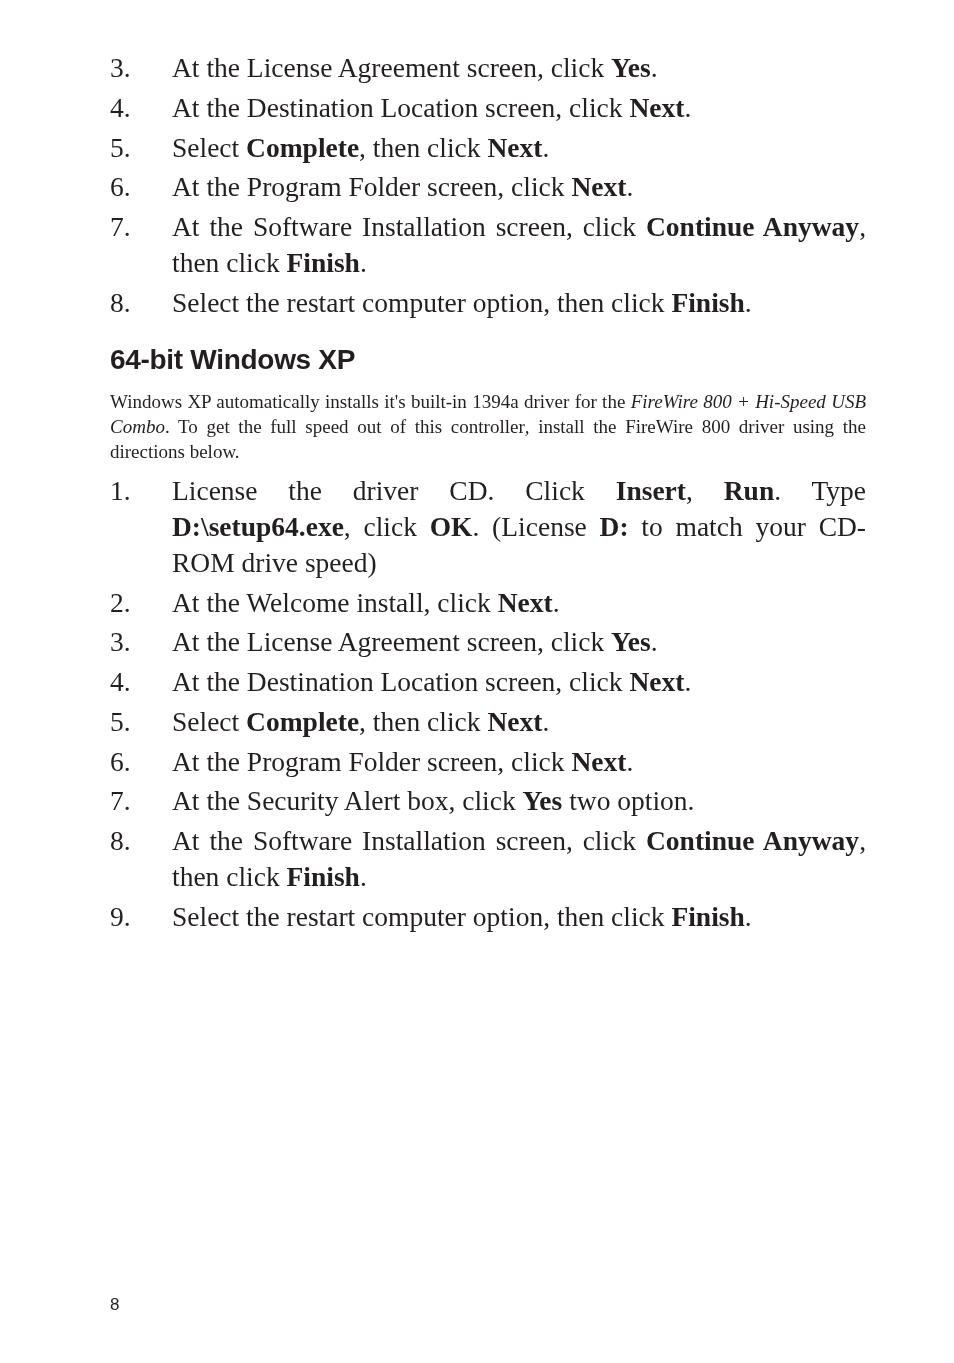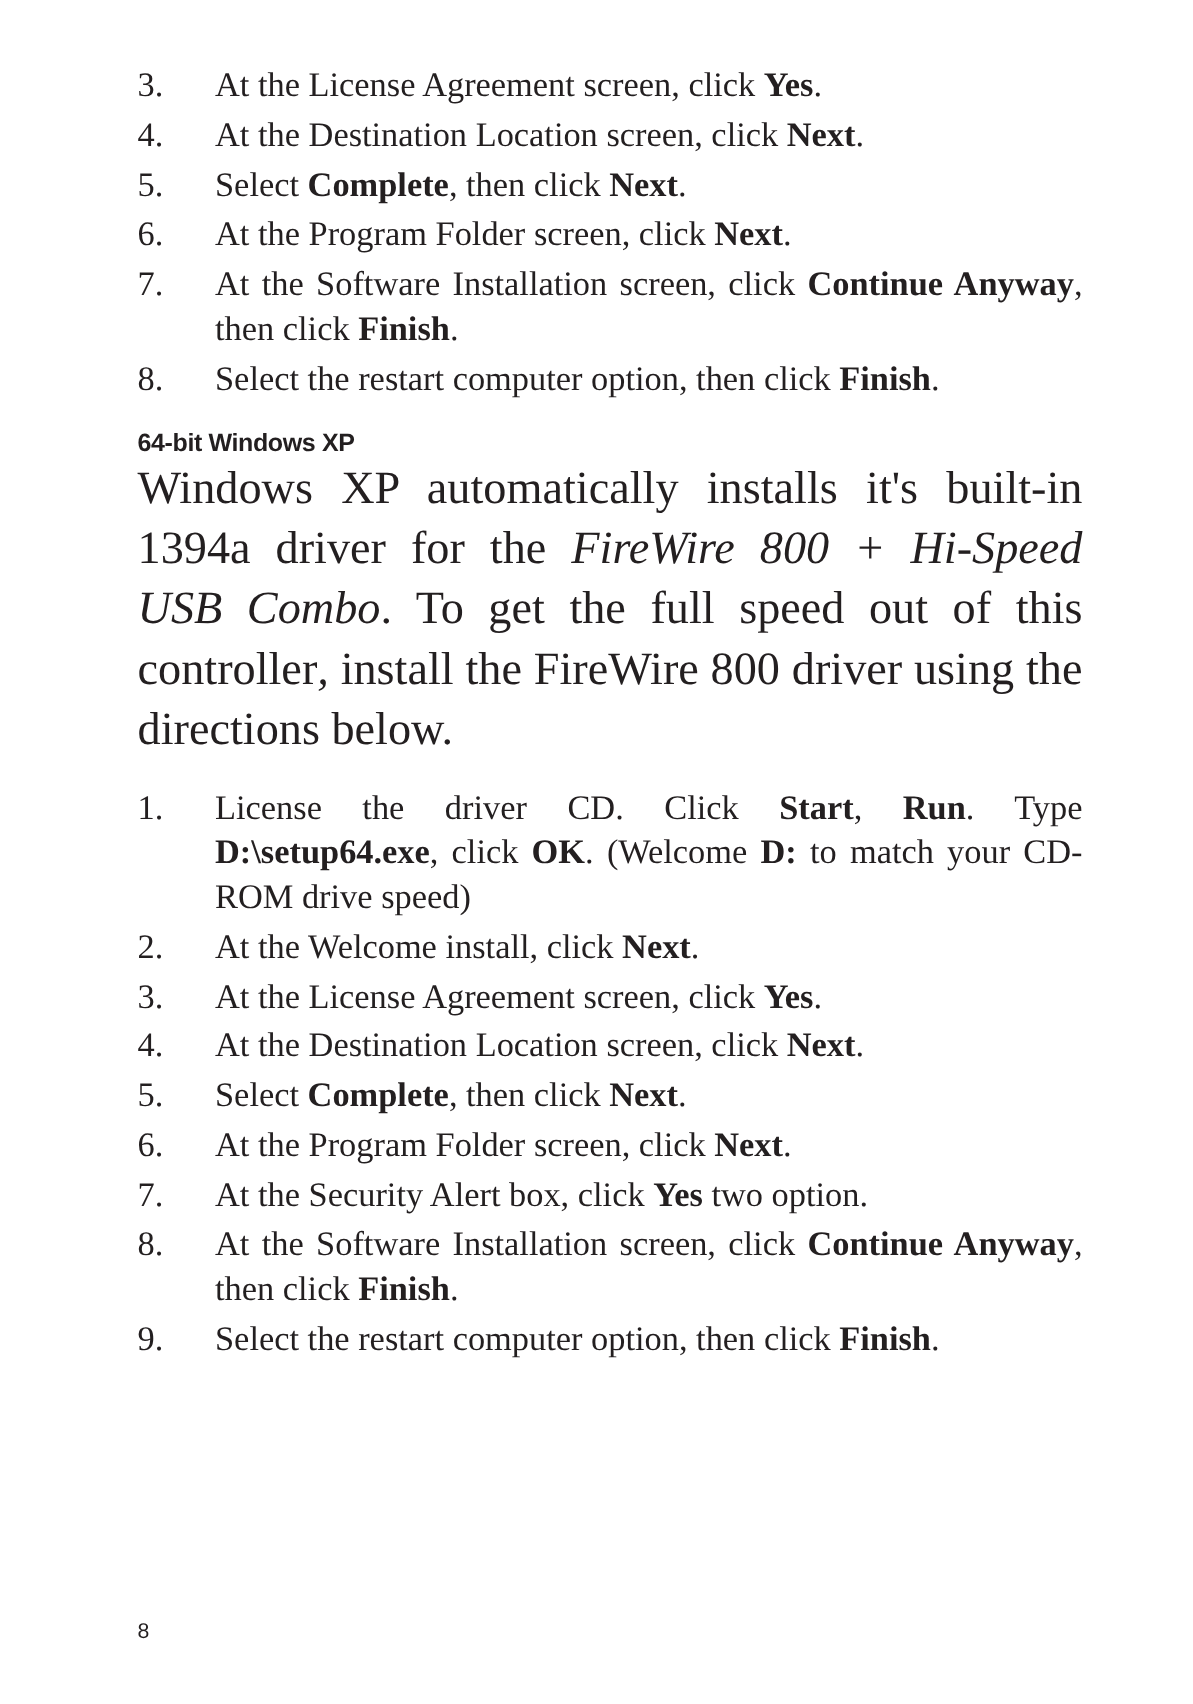--- a/index.html
+++ b/index.html
@@ -23,29 +23,30 @@
   .num {
     width: 62px;
     flex-shrink: 0;
   }
   .txt { flex: 1; text-align: left; }
   .txt.justify { text-align: justify; text-align-last: left; }
   .txt.justify-full { text-align: justify; font-family: Liberation Serif, serif; }
   h2 {
     font-family: Helvetica, Arial, sans-serif;
     font-weight: 700;
-    font-size: 20px;
+    font-size: 28px;
     margin-top: 22px;
+    margin-bottom: 14px;
     letter-spacing: -0.3px;
   }
   .intro {
-    font-size: 37px;
+    font-size: 19px;
     line-height: 1.3;
     text-align: justify;
-    margin-bottom: 20px;
+    margin-bottom: 9px;
   }
   .bold { font-weight: 700; }
   .ital { font-style: italic; }
   .pagenum {
     position: absolute;
     bottom: 48px;
     left: 110px;
     font-family: Helvetica, Arial, sans-serif;
     font-size: 17px;
   }
@@ -88,21 +89,21 @@
 </div>
 
 <h2>64-bit Windows XP</h2>
 
 <p class="intro"><span>Windows XP automatically installs it's built-in 1394a driver for the </span><span class="ital">FireWire 800 + Hi-Speed USB Combo</span><span>.  To get the full speed out of this controller</span><span class="ital">,</span><span> install the FireWire 800 driver using the directions below.</span></p>
 
 <div class="list2">
 
   <div class="item">
     <div class="num">1.</div>
-    <div class="txt justify"><span>License the driver CD.  Click </span><span class="bold">Start</span><span>, </span><span class="bold">Run</span><span>.  Type </span><span class="bold">D:\setup64.exe</span><span>, click </span><span class="bold">OK</span><span>. (Welcome </span><span class="bold">D:</span><span> to match your CD-ROM drive speed)</span></div>
+    <div class="txt justify"><span>License the driver CD.  Click </span><span class="bold">Insert</span><span>, </span><span class="bold">Run</span><span>.  Type </span><span class="bold">D:\setup64.exe</span><span>, click </span><span class="bold">OK</span><span>. (License </span><span class="bold">D:</span><span> to match your CD-ROM drive speed)</span></div>
   </div>
 
   <div class="item">
     <div class="num">2.</div>
     <div class="txt"><span>At the Welcome install, click </span><span class="bold">Next</span><span>.</span></div>
   </div>
 
   <div class="item">
     <div class="num">3.</div>
     <div class="txt"><span>At the License Agreement screen, click </span><span class="bold">Yes</span><span>.</span></div>

